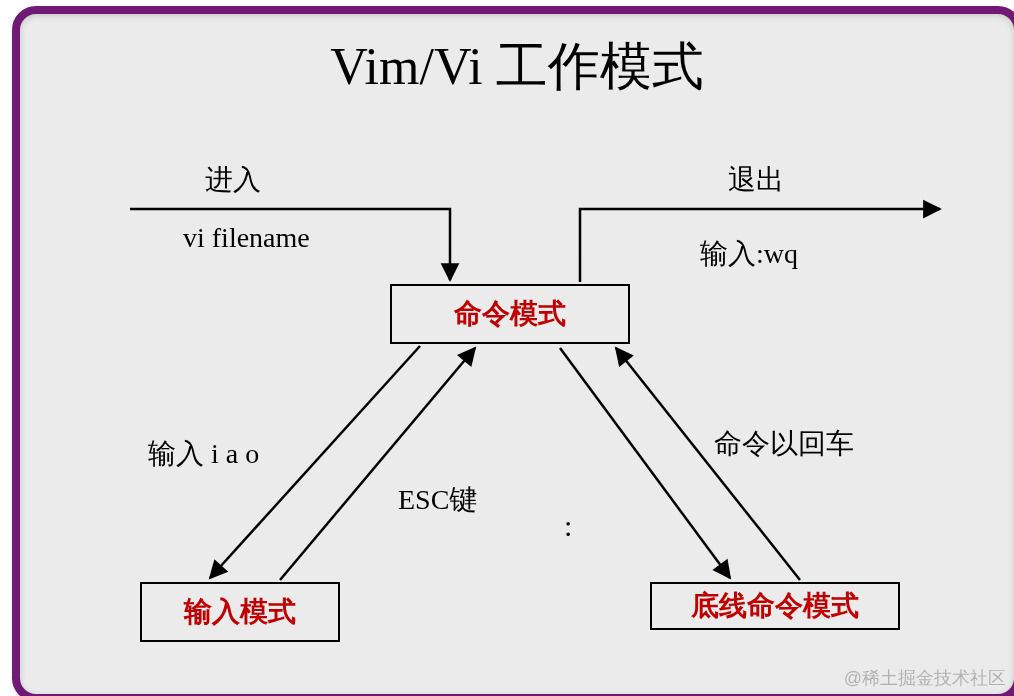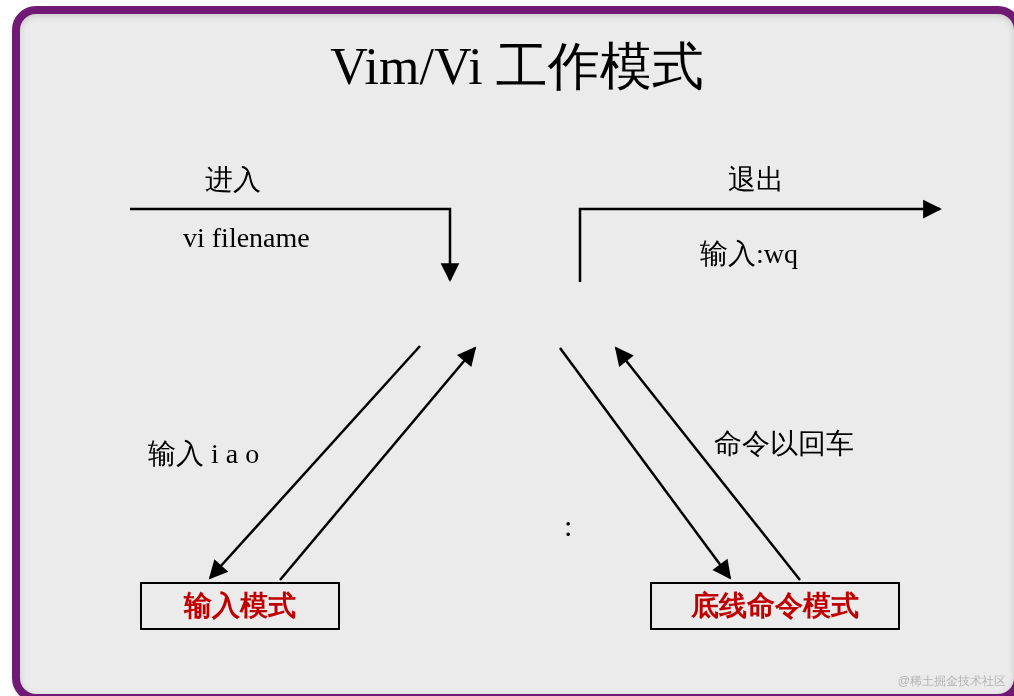--- a/index.html
+++ b/index.html
@@ -57,45 +57,47 @@
     left: 0;
     top: 0;
     width: 994px;
     height: 680px;
     pointer-events: none;
   }
   .watermark {
     position: absolute;
     right: 8px;
     bottom: 4px;
-    font-size: 12px;
+    font-size: 18px;
     color: rgba(0,0,0,0.25);
     font-family: sans-serif;
   }
 </style>
 </head>
 <body>
 
 <div class="stage">
 
   <div class="title">Vim/Vi 工作模式</div>
 
+  <div class="node" style="left:370px; top:270px; width:240px; height:60px;">命令模式</div>
 
-  <div class="node" style="left:120px; top:568px; width:200px; height:48px;">输入模式</div>
+  <div class="node" style="left:120px; top:568px; width:200px; height:60px;">输入模式</div>
 
   <div class="node" style="left:630px; top:568px; width:250px; height:48px;">底线命令模式</div>
 
   <div class="label" style="left:185px; top:148px;">进入</div>
   <div class="label" style="left:163px; top:206px;">vi filename</div>
 
   <div class="label" style="left:708px; top:148px;">退出</div>
   <div class="label" style="left:680px; top:222px;">输入:wq</div>
 
   <div class="label" style="left:128px; top:422px;">输入 i a o</div>
 
+  <div class="label" style="left:378px; top:468px;">ESC键</div>
 
   <div class="label" style="left:544px; top:492px; font-size:30px;">:</div>
 
   <div class="label" style="left:694px; top:412px;">命令以回车</div>
 
   <svg class="arrows">
     <defs>
       <marker id="ah" viewBox="0 0 12 12" refX="10" refY="6" markerWidth="9" markerHeight="9" orient="auto-start-reverse">
         <path d="M1,1 L11,6 L1,11 Z" fill="#000"></path>
       </marker>

